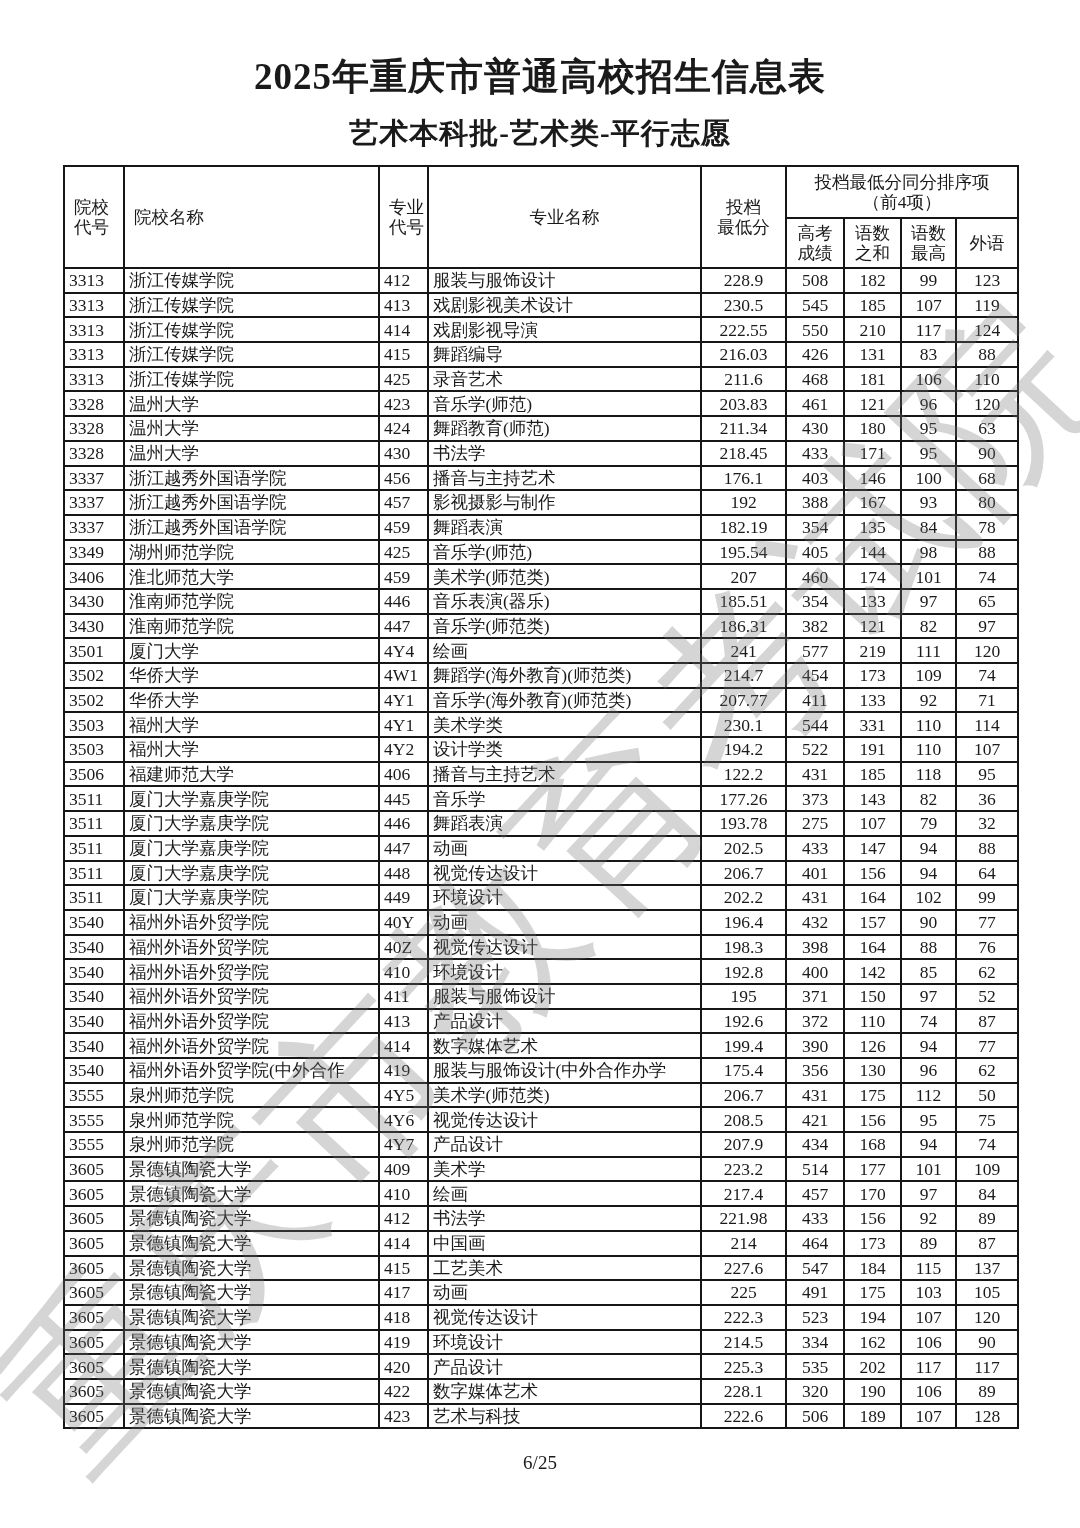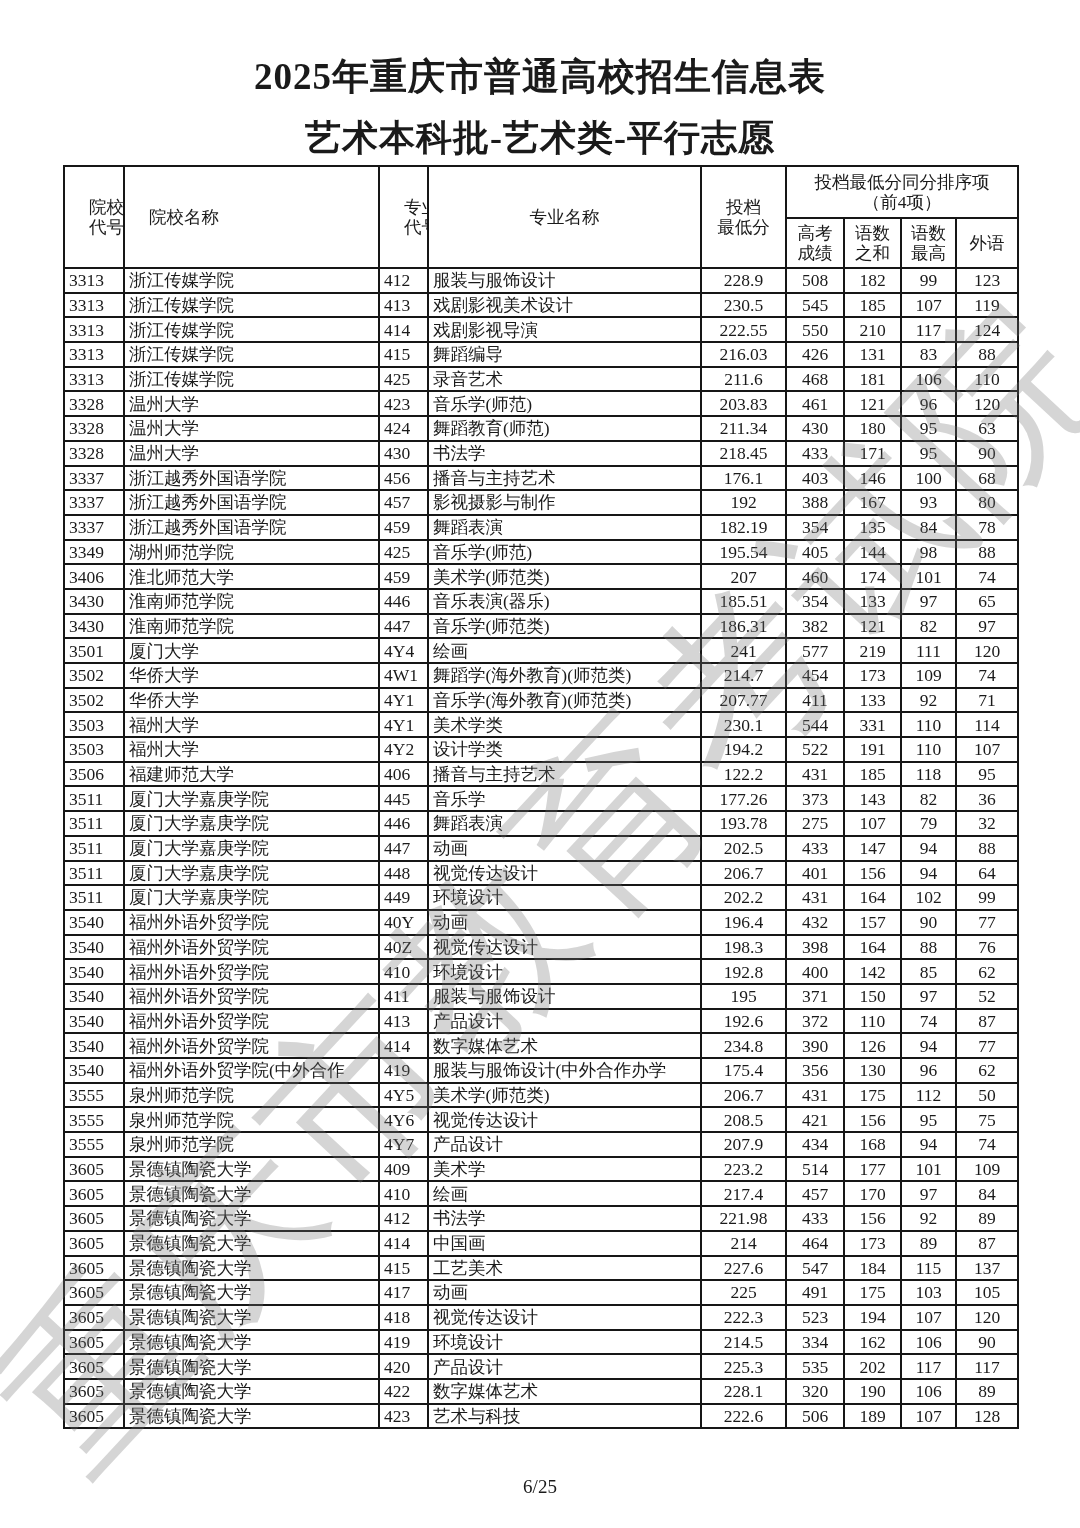--- a/index.html
+++ b/index.html
@@ -10,46 +10,46 @@
     font-family:"Liberation Serif","DejaVu Serif",serif;
     color:#1a1a1a;
     overflow:hidden;
   }
   .title{
     position:absolute;top:52px;left:0;width:1080px;
     text-align:center;font-size:37px;font-weight:bold;letter-spacing:1px;
   }
   .subtitle{
     position:absolute;top:114px;left:0;width:1080px;
-    text-align:center;font-size:36px;font-weight:bold;letter-spacing:1px;
+    text-align:center;font-size:29px;font-weight:bold;letter-spacing:1px;
   }
   table.adm{
     position:absolute;left:63px;top:165px;
     width:954px;border-collapse:collapse;table-layout:fixed;
   }
   table.adm th, table.adm td{
     border:2px solid #161616;
     font-weight:normal;
     font-size:17.5px;
     line-height:1.15;
     padding:0 4px;
     white-space:nowrap;
     overflow:hidden;
     background:transparent;
   }
   thead th{ text-align:center; vertical-align:middle;margin-left:32px; }
   thead tr.r1 th{ height:50px; }
   thead tr.r2 th{ height:48px; }
-  thead th.lft{ text-align:left; padding-left:24px;font-family:Liberation Serif, serif; }
+  thead th.lft{ text-align:left; padding-left:9px;font-family:Liberation Serif, serif; }
   tbody td{ height:22.7px; vertical-align:middle; text-align:left; }
   tbody td.num{ text-align:center; }
   .hl{ display:block; }
   .footer{
     position:absolute;top:1452px;left:0;width:1080px;
-    text-align:center;font-size:19px;margin-top:24px;
+    text-align:center;font-size:19px;
   }
   .watermark{
     position:absolute;
     top:770px;left:540px;
     width:1500px;height:220px;
     margin-left:-750px;
     transform:rotate(-47deg);
     transform-origin:center center;
     text-align:center;
     font-size:182px;
@@ -458,21 +458,21 @@
           <td class="num">372</td>
           <td class="num">110</td>
           <td class="num">74</td>
           <td class="num">87</td>
         </tr>
         <tr>
           <td>3540</td>
           <td>福州外语外贸学院</td>
           <td>414</td>
           <td>数字媒体艺术</td>
-          <td class="num">234.8</td>
+          <td class="num">199.4</td>
           <td class="num">390</td>
           <td class="num">126</td>
           <td class="num">94</td>
           <td class="num">77</td>
         </tr>
         <tr>
           <td>3540</td>
           <td>福州外语外贸学院(中外合作</td>
           <td>419</td>
           <td>服装与服饰设计(中外合作办学</td>

